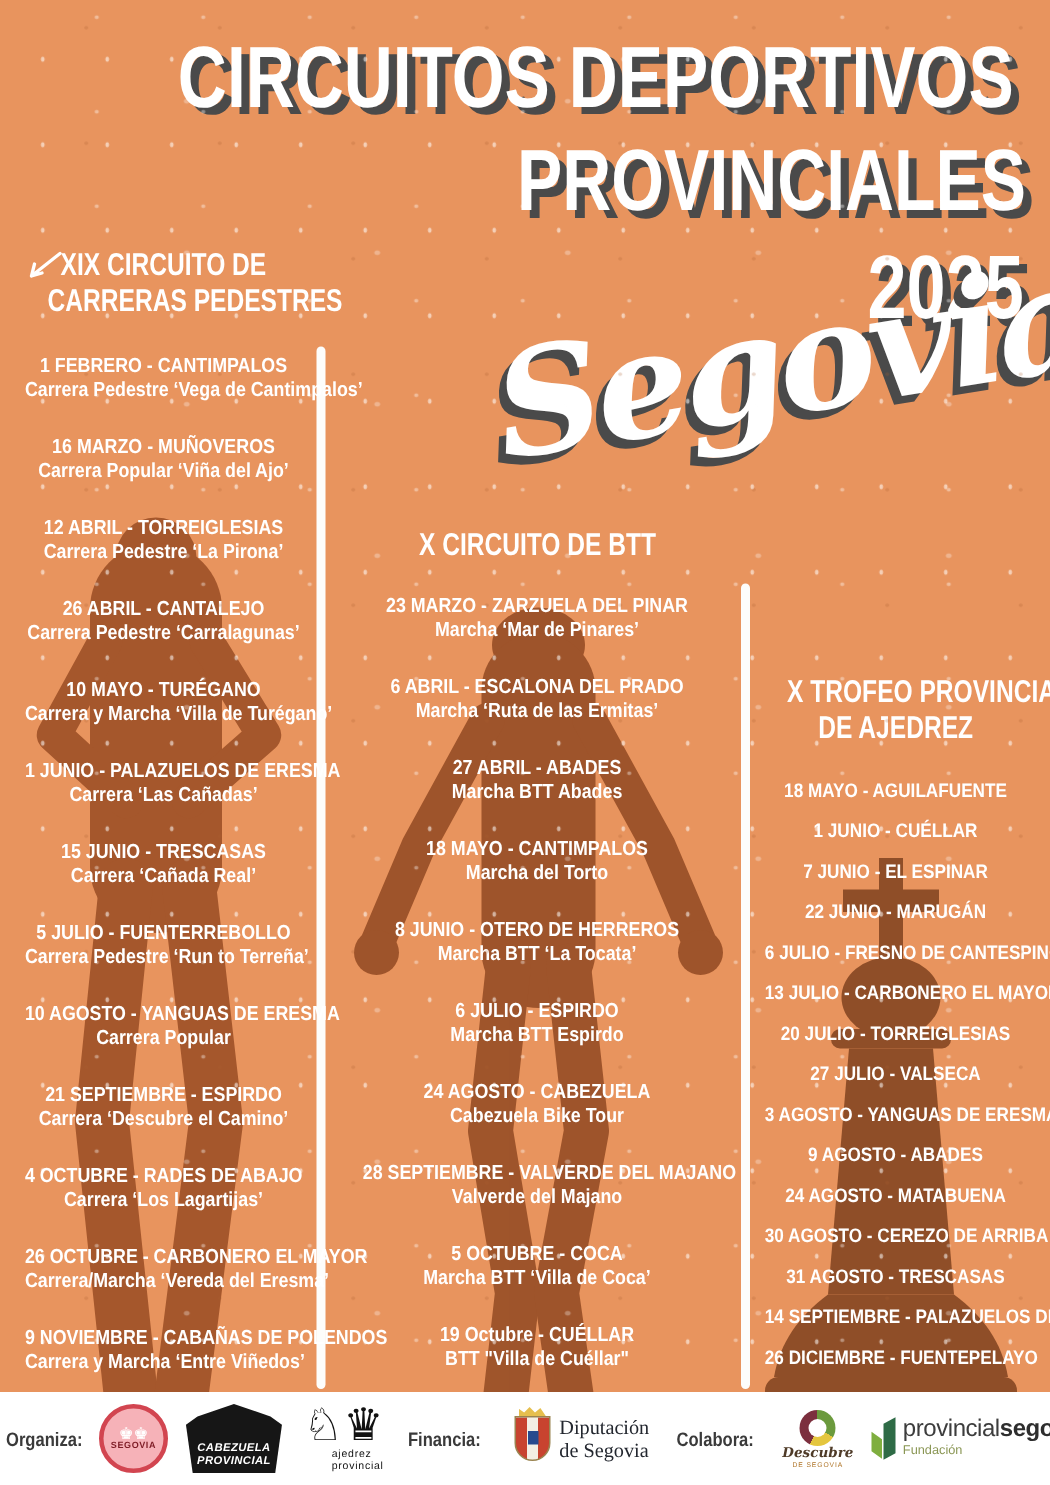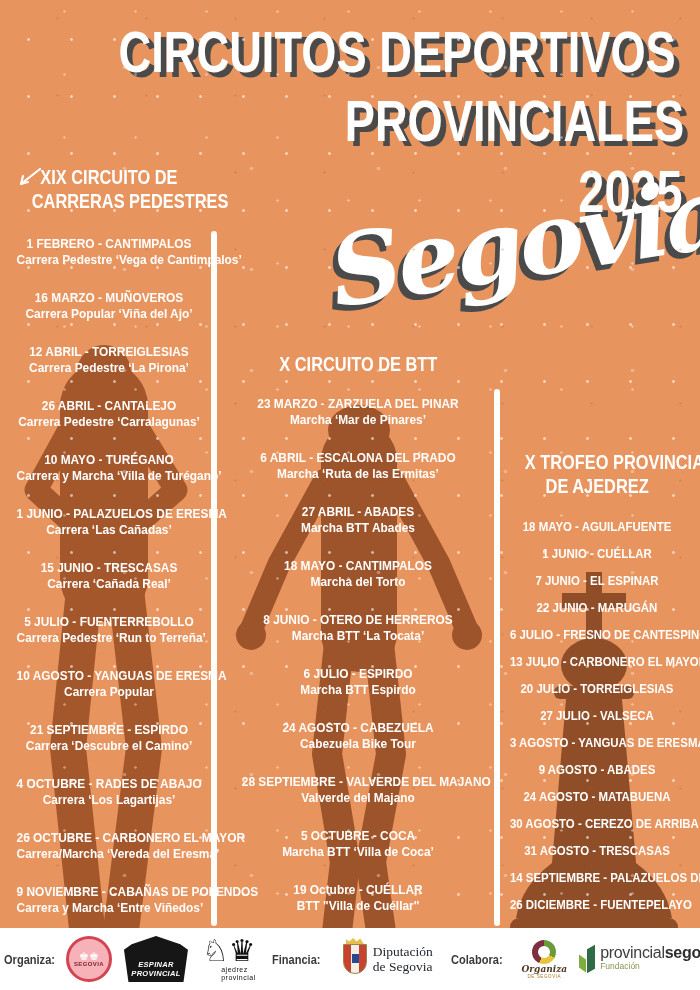--- a/index.html
+++ b/index.html
@@ -394,21 +394,21 @@
 
   <div class="footer">
 
     <div class="fgroup">
       <span class="flabel">Organiza:</span>
       <div class="logo logo-pedestres">
         <span class="lp-runners">♚♚</span>
         <span class="lp-text">SEGOVIA</span>
       </div>
       <div class="logo logo-circuito">
-        <span>ESPINAR</span>
+        <span>CABEZUELA</span>
         <span>PROVINCIAL</span>
       </div>
       <div class="logo logo-ajedrez">
         <span class="pieces">♘♛</span>
         <span class="aj-text">
           <span>ajedrez</span>
           <span>provincial</span>
         </span>
       </div>
     </div>
@@ -423,21 +423,21 @@
           <span>Diputación</span>
           <span>de Segovia</span>
         </span>
       </div>
     </div>
 
     <div class="fgroup col-group">
       <span class="flabel">Colabora:</span>
       <div class="logo logo-alimentos">
         <span class="ali-ring"></span>
-        <span class="ali-t1">Organiza</span>
+        <span class="ali-t1">Descubre</span>
         <span class="ali-t2">DE SEGOVIA</span>
       </div>
       <div class="logo logo-cajarural">
         <span class="cr-mark">
           <i class="cr1"></i>
             <i class="cr2"></i>
         </span>
         <span class="cr-text">
           <span class="cr-brand"><span>provincial</span><b>segovia</b></span>
           <span class="cr-sub">Fundación</span>

